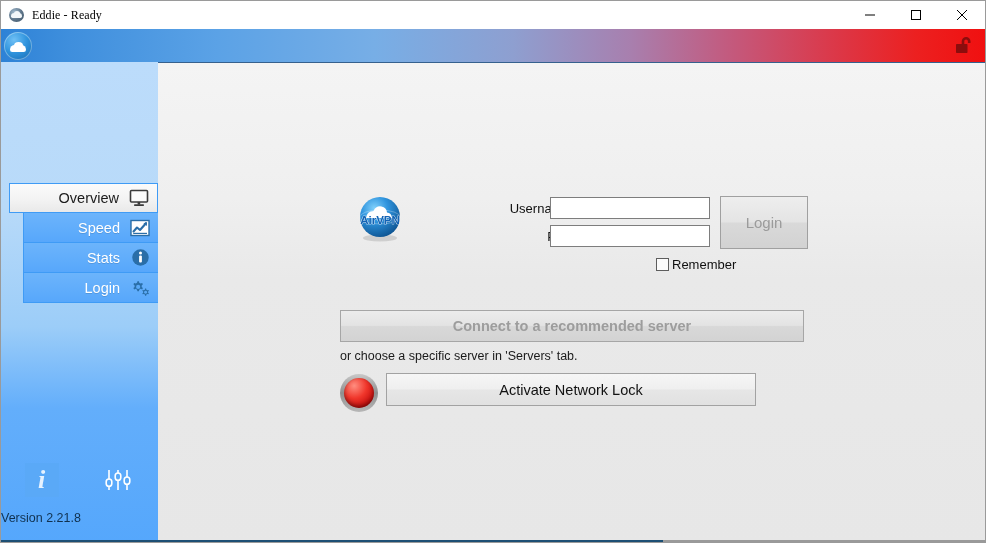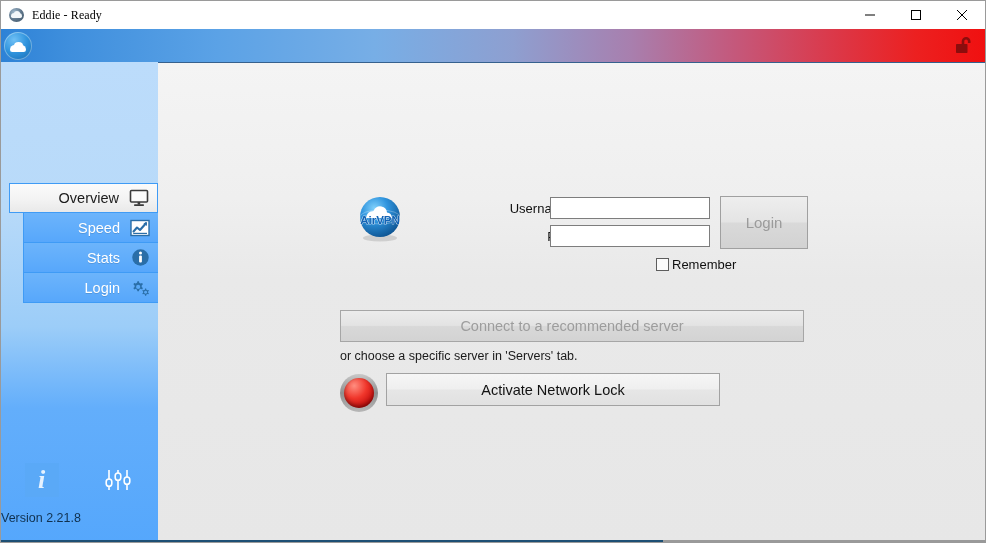--- a/index.html
+++ b/index.html
@@ -312,20 +312,21 @@
     width: 464px;
     height: 32px;
     box-sizing: border-box;
     border: 1px solid #a6a6a6;
     background: linear-gradient(to bottom, #ececec 0%, #e3e3e3 48%, #d8d8d8 52%, #d3d3d3 100%);
     color: #9d9d9d;
     font-size: 14.5px;
     display: flex;
     align-items: center;
     justify-content: center;
+    font-weight: bold;
   }
   .hint {
     position: absolute;
     left: 182px;
     top: 286px;
     width: 464px;
     text-align: left;
     font-size: 12.5px;
     color: #1a1a1a;
   }
@@ -351,21 +352,21 @@
   .led-inner {
     width: 30px; height: 30px;
     border-radius: 50%;
     background: radial-gradient(circle at 34% 26%, #ff8e80 0%, #f0362b 42%, #c00b0b 78%, #8e0404 100%);
     box-shadow: inset 0 -2px 4px rgba(0,0,0,0.4);
   }
   .netlock-btn {
     position: absolute;
     left: 46px;
     top: 0;
-    width: 334px;
+    width: 370px;
     height: 33px;
     box-sizing: border-box;
     border: 1px solid #a2a2a2;
     background: linear-gradient(to bottom, #f6f6f6 0%, #efefef 48%, #e6e6e6 52%, #e1e1e1 100%);
     color: #111111;
     font-size: 14.5px;
     display: flex;
     align-items: center;
     justify-content: center;
   }

